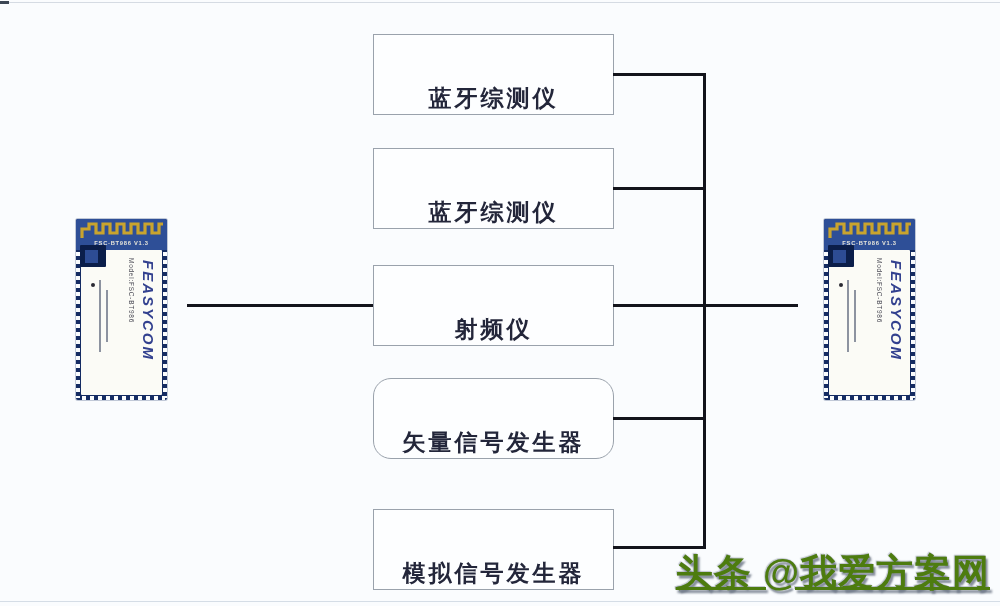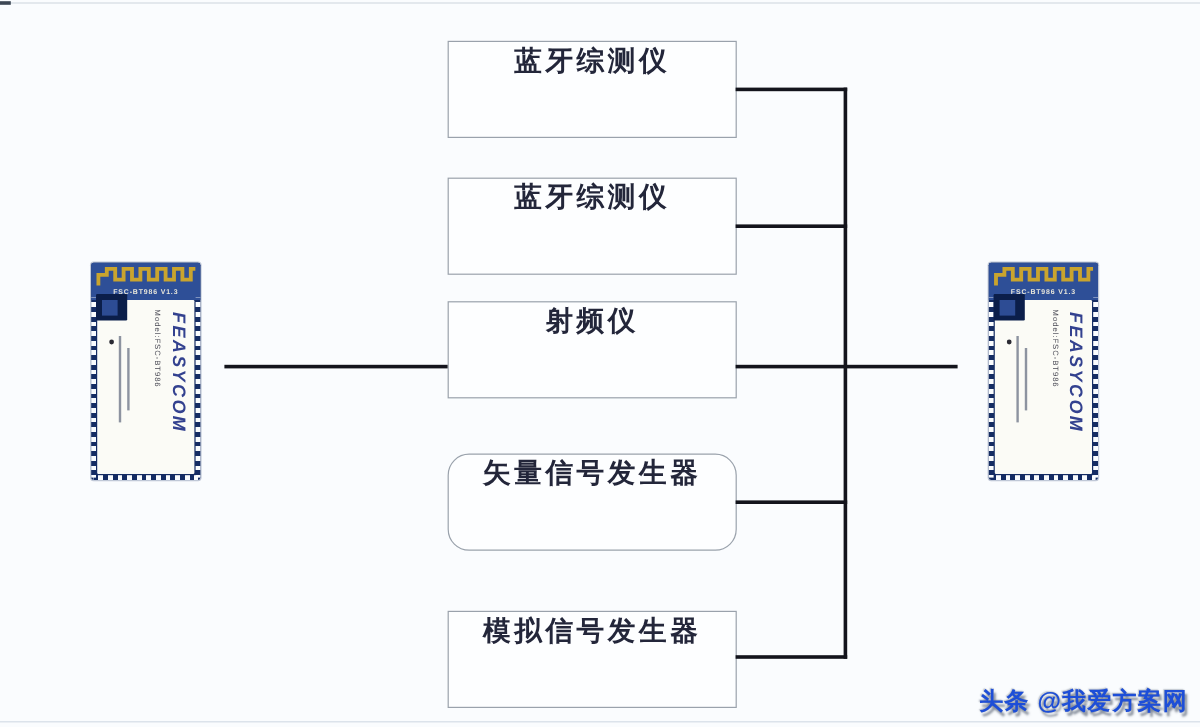--- a/index.html
+++ b/index.html
@@ -9,21 +9,21 @@
     font-family:"Liberation Sans", sans-serif;
   }
   .edge-top{position:absolute;left:0;top:2px;width:100%;height:1px;background:#b7c0cc;opacity:.55;}
   .edge-top-dark{position:absolute;left:0;top:1px;width:9px;height:3px;background:#3c4654;}
   .edge-bottom{position:absolute;left:0;top:601px;width:100%;height:1px;background:#d5dde6;}
 
   
   .inst-box{
     position:absolute; left:373px; width:241px; height:81px;
     background:#fdfeff; border:1.5px solid #9aa2ac; box-sizing:border-box;
-    display:flex; align-items:flex-start; justify-content:center;
+    display:flex; align-items:flex-end; justify-content:center;
     font-size:23px; font-weight:bold; color:#23263a; letter-spacing:3px;
   }
 
   
   .hline,.vline{position:absolute;background:#13141c;}
   .hline{height:3px;}
   .vline{width:3px;}
 
   
   .module{position:absolute; top:219px; width:91px; height:181px;
@@ -53,24 +53,25 @@
   .model{position:absolute; right:27px; top:8px; writing-mode:vertical-rl;
     font-size:8px; transform:scale(.8); transform-origin:top right;
     color:#4a4a55; letter-spacing:1px; white-space:nowrap;}
   .fineline{position:absolute; width:1.5px; background:#8d93a0;}
   .fineline.f1{left:18px; top:30px; height:72px;}
   .fineline.f2{left:25px; top:40px; height:52px;}
 
   
   .watermark{
     position:absolute; right:10px; bottom:8px;
-    font-size:20px; font-weight:bold; color:#1d4ed8; letter-spacing:1px;
+    font-size:37px; font-weight:bold; color:#4d7c0f; letter-spacing:1px;
     text-shadow:2px 3px 2px rgba(110,120,135,.85), -1px -1px 1px rgba(135,145,160,.45),
                 0 0 1px rgba(120,130,145,.6);
     white-space:nowrap;
+    text-decoration:underline;
   }
 </style>
 </head>
 <body>
 
 <div class="stage">
 
   <div class="edge-top"></div>
   <div class="edge-top-dark"></div>
   <div class="edge-bottom"></div>
@@ -118,21 +119,21 @@
       <div class="shield-inner"></div>
     </div>
   </div>
 
   <div class="inst-box" style="top:34px;">
       <span>蓝牙综测仪</span>
     </div>
   <div class="inst-box" style="top:148px;">
       <span>蓝牙综测仪</span>
     </div>
-  <div class="inst-box" style="top:251px;">
+  <div class="inst-box" style="top:265px;">
       <span>射频仪</span>
     </div>
   <div class="inst-box" style="top:378px;border-radius:18px;">
       <span>矢量信号发生器</span>
     </div>
   <div class="inst-box" style="top:509px;">
       <span>模拟信号发生器</span>
     </div>
 
   <div class="hline" style="left:613px;top:73px;width:93px;"></div>

